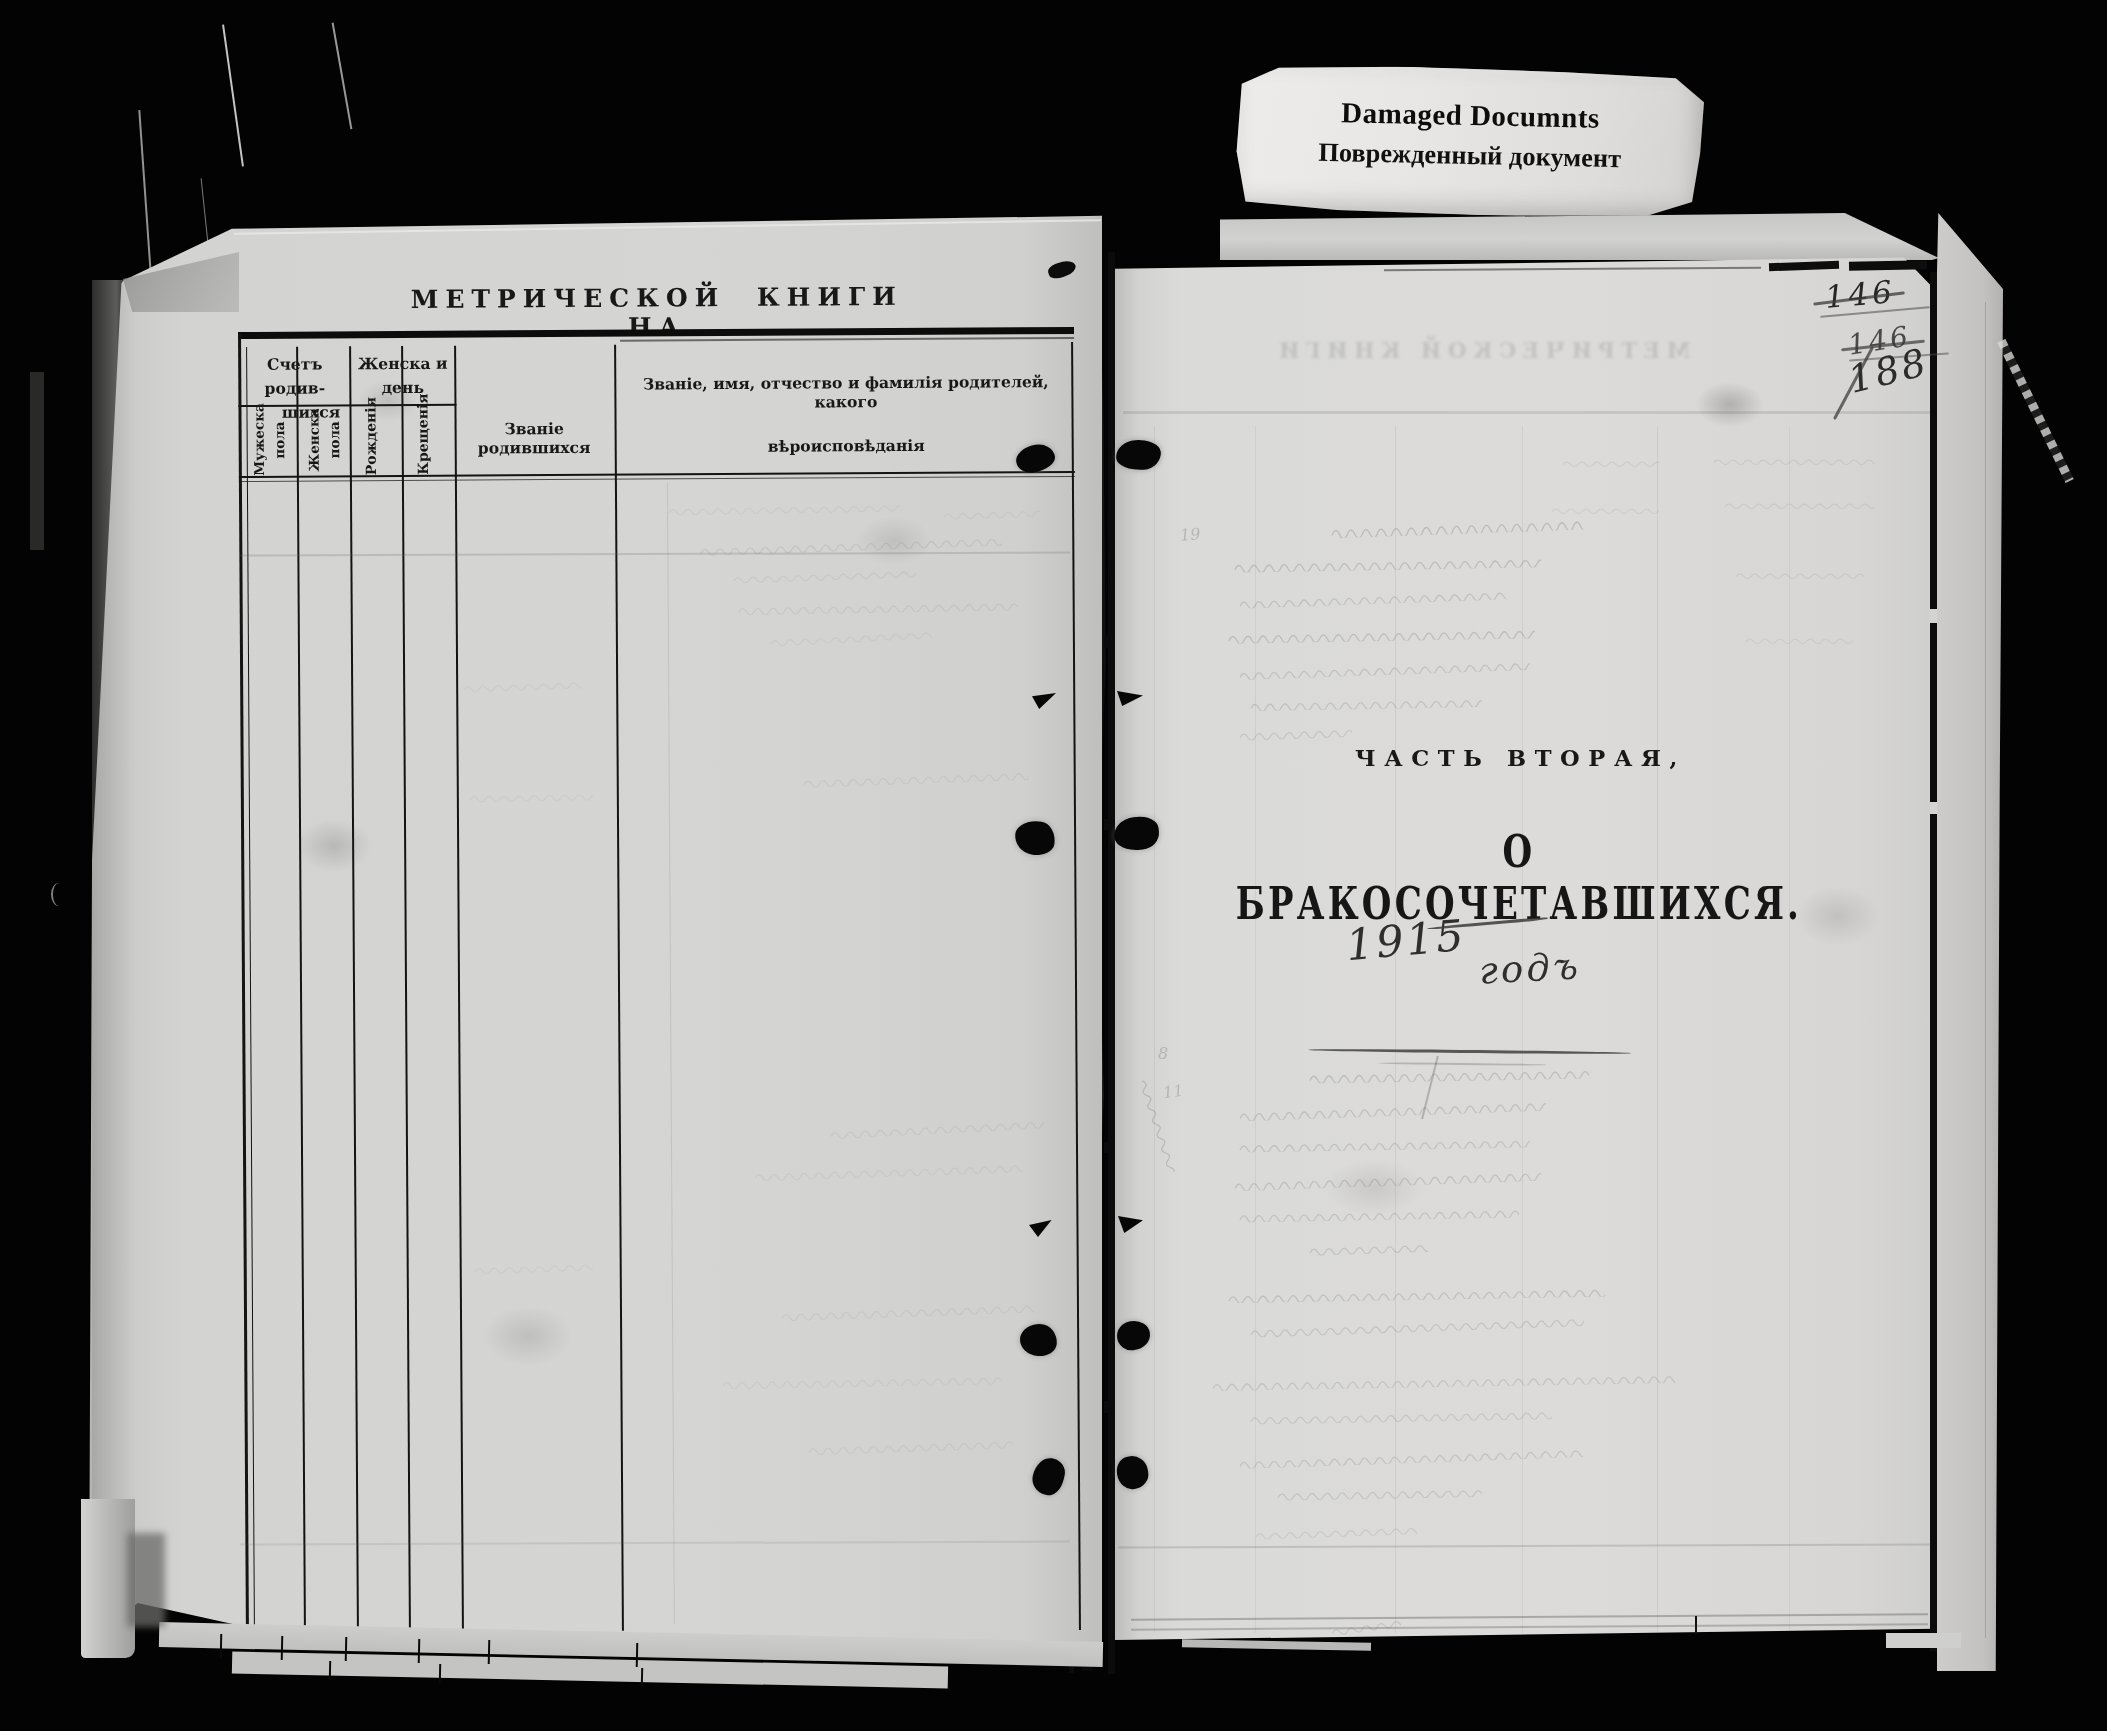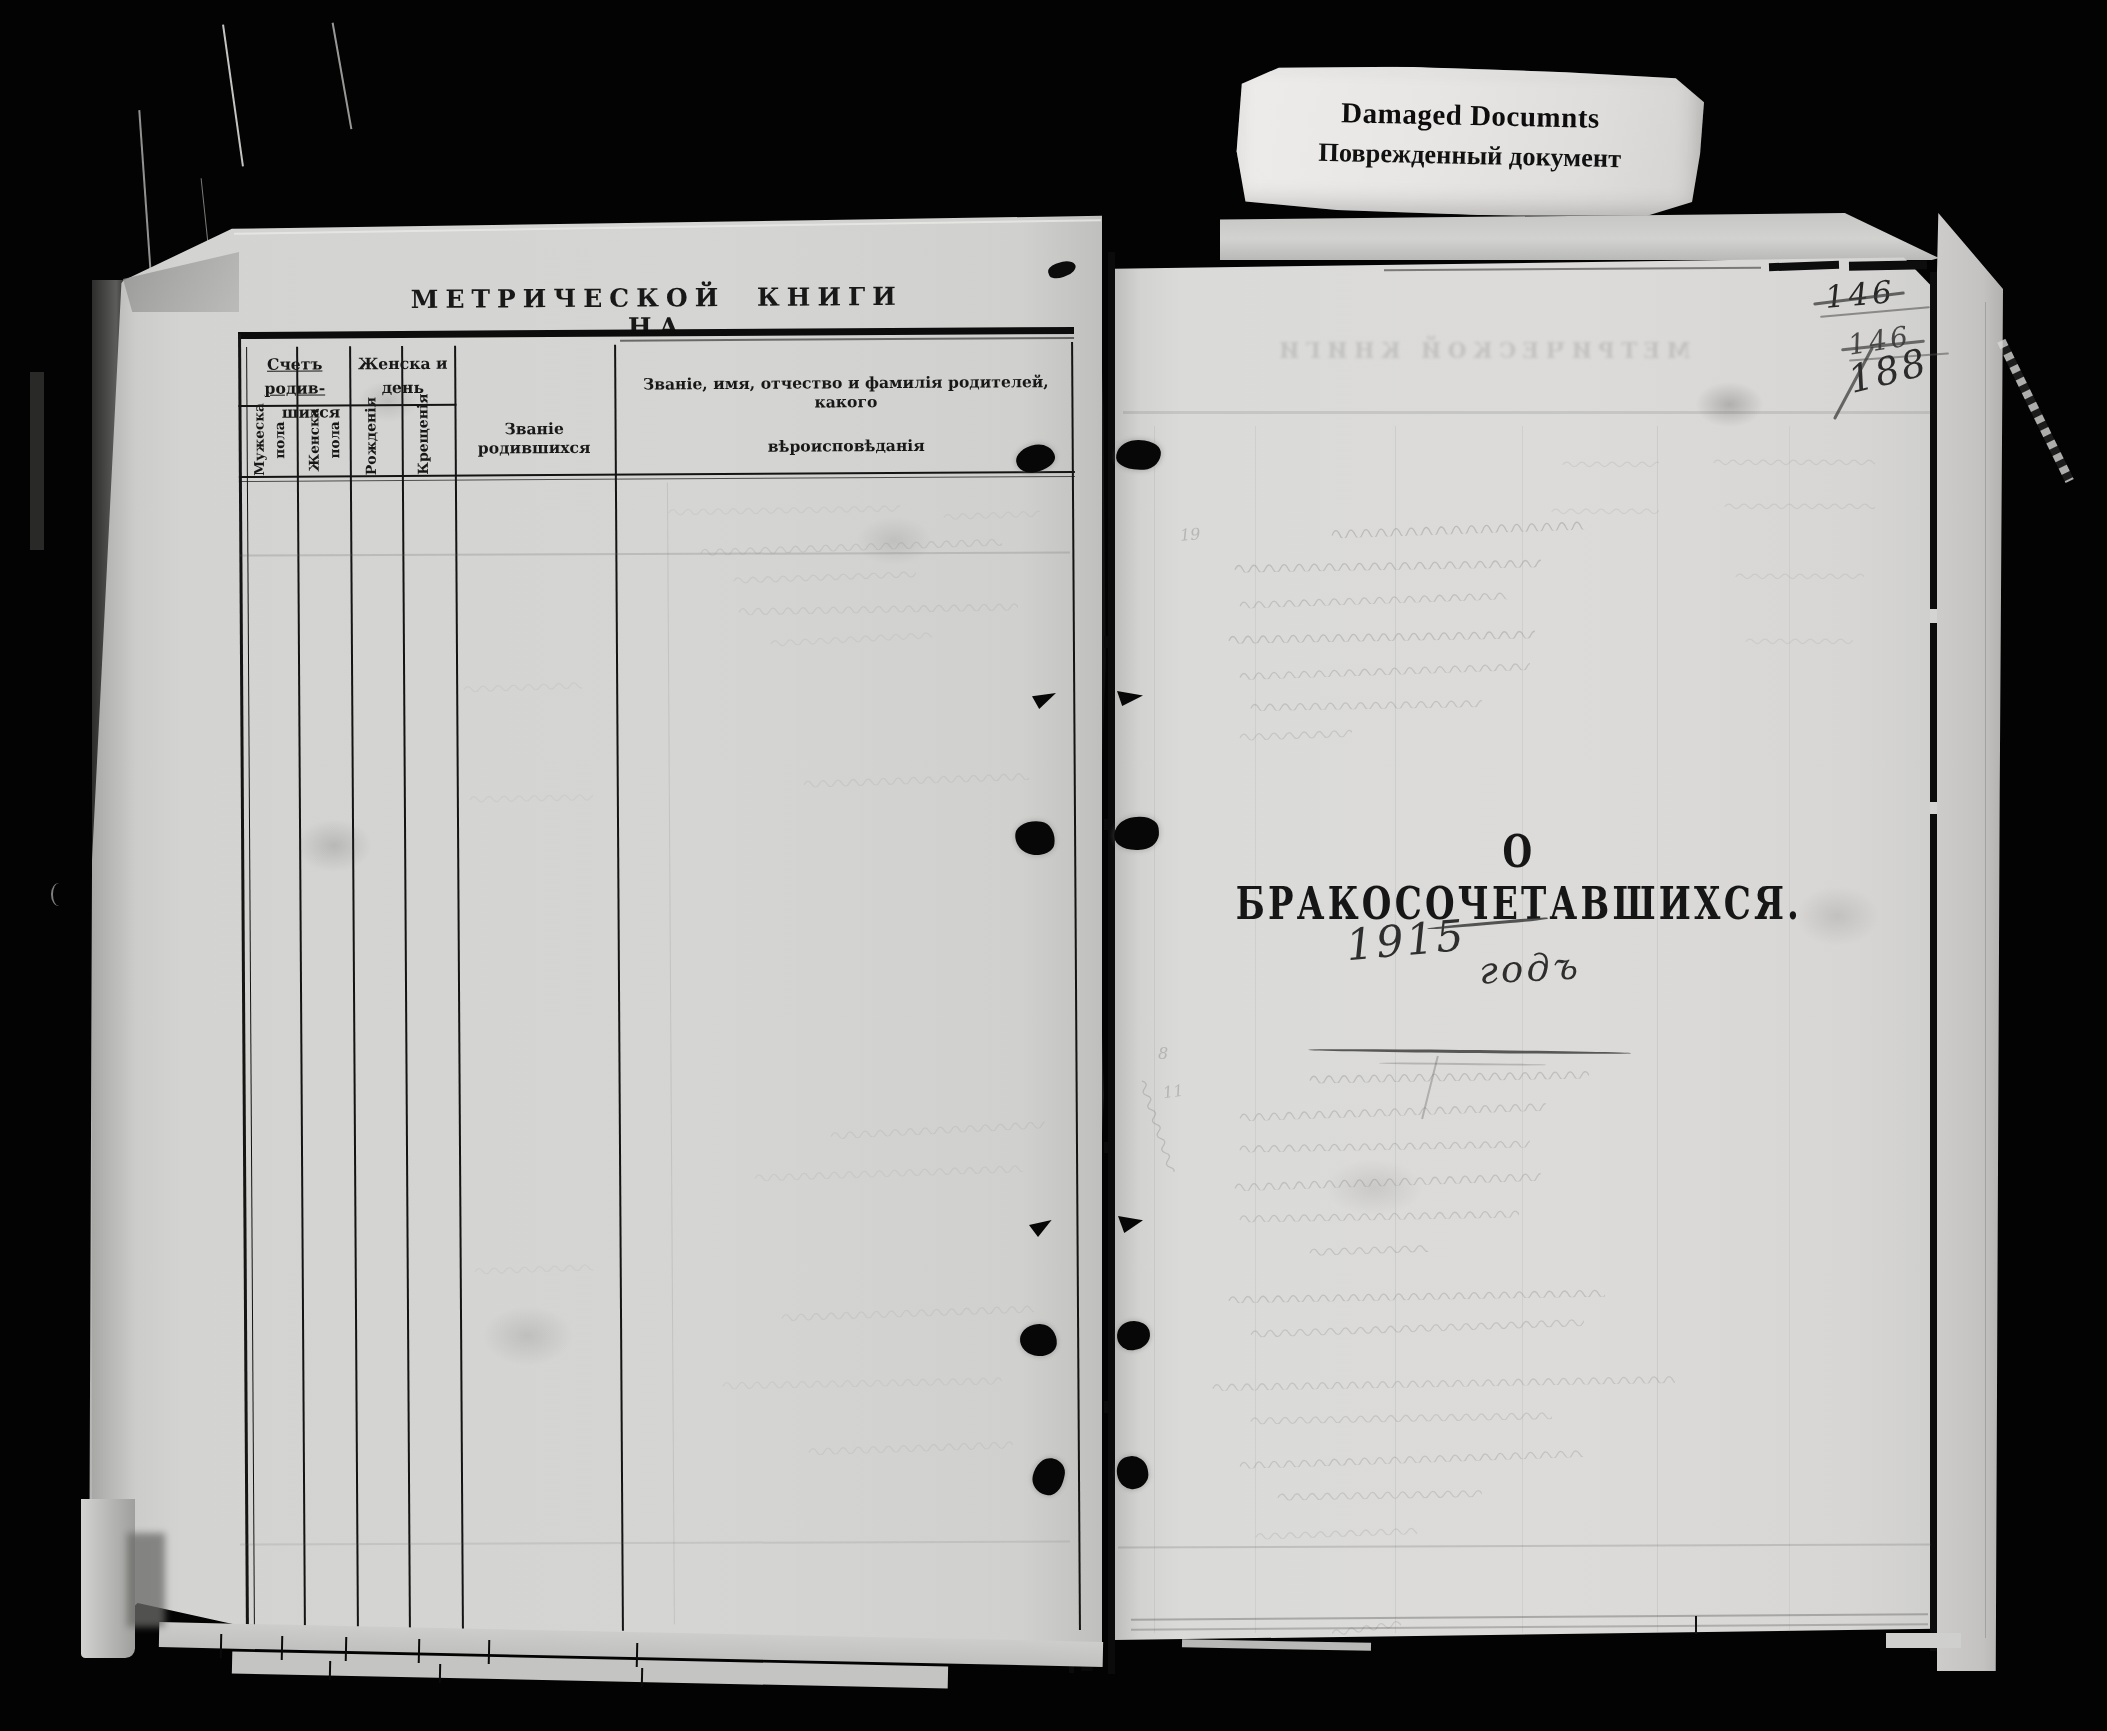--- a/index.html
+++ b/index.html
@@ -125,20 +125,21 @@
         <path d="M2 15 q7 -13 14 0 t14 0 t14 0 t14 0 t14 0 t14 0 t14 0 t14 0 t14 0 t14 0 t14 0 t14 0 t14 0 t14 0 t14 0 t14 0 t14 0 t14 0 t14 0 t14 0 t14 0 t14 0 t14 0 t14 0 t14 0 t14 0 t14 0 t14 0 t14 0 t14 0 t14 0" fill="none" stroke="currentColor" stroke-width="2.4" stroke-linecap="round"></path>
       </svg>
     </div>
   <div class="squig" style="left:1239px;top:728px;color:#7e7e7c;opacity:.22;transform:rotate(-2deg);">
       <svg width="113" height="10.8" viewBox="0 0 210 20" preserveAspectRatio="none" style="display:block">
         <path d="M2 14 q7 -12 14 0 t14 0 t14 0 t14 0 t14 0 t14 0 t14 0 t14 0 t14 0 t14 0 t14 0 t14 0 t14 0 t14 0 t14 0" fill="none" stroke="currentColor" stroke-width="2.4" stroke-linecap="round"></path>
       </svg>
     </div>
   <div class="abs hand" style="left:1180px;top:525px;font-size:16px;color:#666;opacity:.3;transform:rotate(-5deg);">19</div>
 
+  <div class="abs ornate" style="left:1215px;top:745px;width:611px;text-align:center;font-size:22.6px;letter-spacing:8.6px;">ЧАСТЬ ВТОРАЯ,</div>
 
   <div class="abs ornate" style="left:1212px;top:825px;width:614px;text-align:center;font-size:34px;letter-spacing:3.2px;transform:scaleY(1.3);transform-origin:top;color:#161616;">О БРАКОСОЧЕТАВШИХСЯ.</div>
 
   <div class="abs hand" style="left:1346px;top:915px;font-size:43px;letter-spacing:2.7px;transform:rotate(-5deg);">1915</div>
   <div class="abs" style="left:1427px;top:922px;width:121px;height:3.2px;background:#3b3b3b;border-radius:60% 40% 40% 60%;opacity:.85;transform:rotate(-5deg);"></div>
   <div class="abs hand" style="left:1479px;top:947px;font-size:37px;letter-spacing:3.2px;transform:rotate(-3deg);">годъ</div>
   <div class="abs" style="left:1429px;top:1055px;width:1.6px;height:65px;background:#4a4a4a;opacity:.3;transform:rotate(14deg);"></div>
   <div class="abs" style="left:1308px;top:1050px;width:323px;height:3.2px;background:#3f3f3f;border-radius:50%;opacity:.85;transform:rotate(.6deg);"></div>
   <div class="abs" style="left:1379px;top:1063px;width:167px;height:1.6px;background:#5a5a5a;border-radius:50%;opacity:.3;transform:rotate(.6deg);"></div>
 
@@ -274,21 +275,21 @@
     <div class="vl" style="left:246px;top:347px;width:1.1px;height:1286px;"></div>
     <div class="vl" style="left:296px;top:347px;width:1.6px;height:1286px;"></div>
     <div class="vl" style="left:349px;top:347px;width:1.6px;height:1286px;"></div>
     <div class="vl" style="left:401px;top:347px;width:1.6px;height:1286px;"></div>
     <div class="vl" style="left:454px;top:347px;width:1.6px;height:1286px;"></div>
     <div class="vl" style="left:614px;top:347px;width:1.6px;height:1286px;"></div>
     <div class="vl" style="left:1071px;top:347px;width:2.2px;height:1288px;"></div>
     <div class="vl" style="left:666px;top:485px;width:1.1px;height:1142px;background:#777;opacity:.18;"></div>
 
     <div class="abs ornate" style="left:239px;top:353px;width:111px;text-align:center;font-size:15.6px;line-height:24px;">
-      <span style="display:block;text-decoration:underline;">Счетъ родив-</span>
+      <span style="display:block;">Счетъ родив-</span>
       <span style="display:block;margin-left:32px;">шихся</span>
     </div>
     <div class="abs ornate" style="left:350px;top:353px;width:105px;text-align:center;font-size:15.6px;line-height:24px;">
       <span style="display:block;">Женска и</span>
       <span style="display:block;">день</span>
     </div>
     <div class="vlabel" style="left:248px;top:405px;width:43px;height:71px;font-size:13.5px;line-height:20.5px;">
       <span>Мужеска</span>
       <span>пола</span>
     </div>

